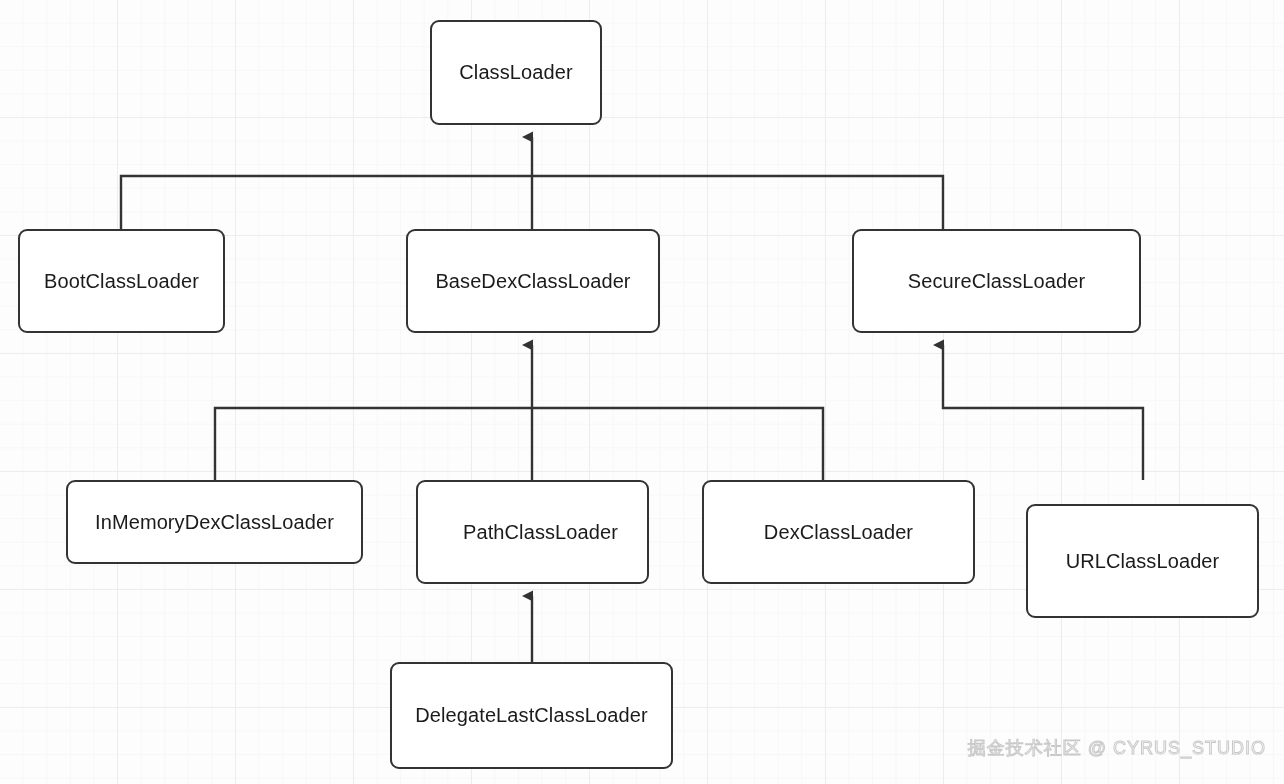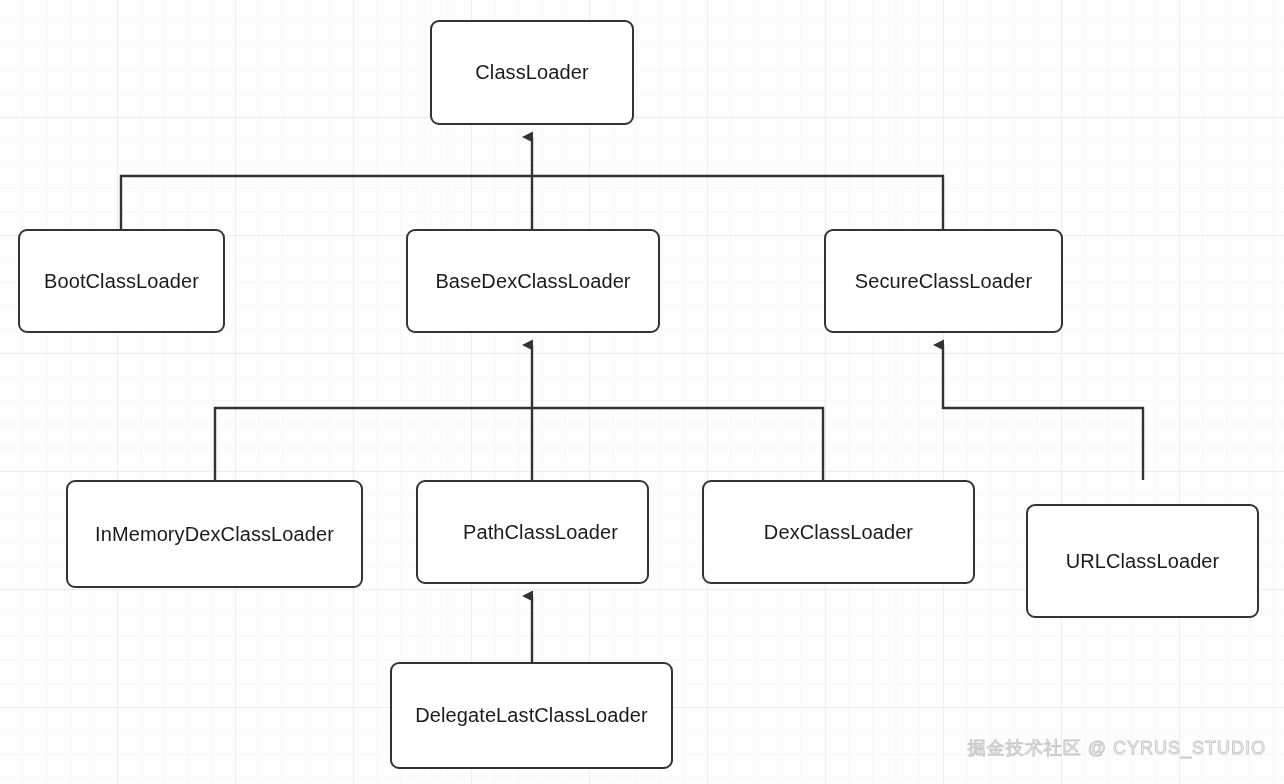--- a/index.html
+++ b/index.html
@@ -83,37 +83,37 @@
       <path d="M823,480 L823,408 L532,408"></path>
       <path d="M532,480 L532,408"></path>
       <path d="M532,408 L532,345" marker-end="url(#arrowUp)"></path>
 
       <path d="M1143,480 L1143,408 L943,408 L943,345" marker-end="url(#arrowUp)"></path>
 
       <path d="M532,662 L532,596" marker-end="url(#arrowUp)"></path>
     </g>
   </svg>
 
-  <div class="node" style="left:430px; top:20px; width:204px; height:105px;">
+  <div class="node" style="left:430px; top:20px; width:172px; height:105px;">
     <span>ClassLoader</span>
   </div>
 
   <div class="node" style="left:18px; top:229px; width:207px; height:104px;">
     <span>BootClassLoader</span>
   </div>
 
   <div class="node" style="left:406px; top:229px; width:254px; height:104px;text-align:center;">
     <span>BaseDexClassLoader</span>
   </div>
 
-  <div class="node" style="left:824px; top:229px; width:239px; height:104px;">
+  <div class="node" style="left:852px; top:229px; width:289px; height:104px;">
     <span>SecureClassLoader</span>
   </div>
 
-  <div class="node" style="left:66px; top:480px; width:297px; height:108px;">
+  <div class="node" style="left:66px; top:480px; width:297px; height:84px;">
     <span>InMemoryDexClassLoader</span>
   </div>
 
   <div class="node" style="left:416px; top:480px; width:233px; height:104px;padding-left:16px;">
     <span>PathClassLoader</span>
   </div>
 
   <div class="node" style="left:702px; top:480px; width:273px; height:104px;">
     <span>DexClassLoader</span>
   </div>

